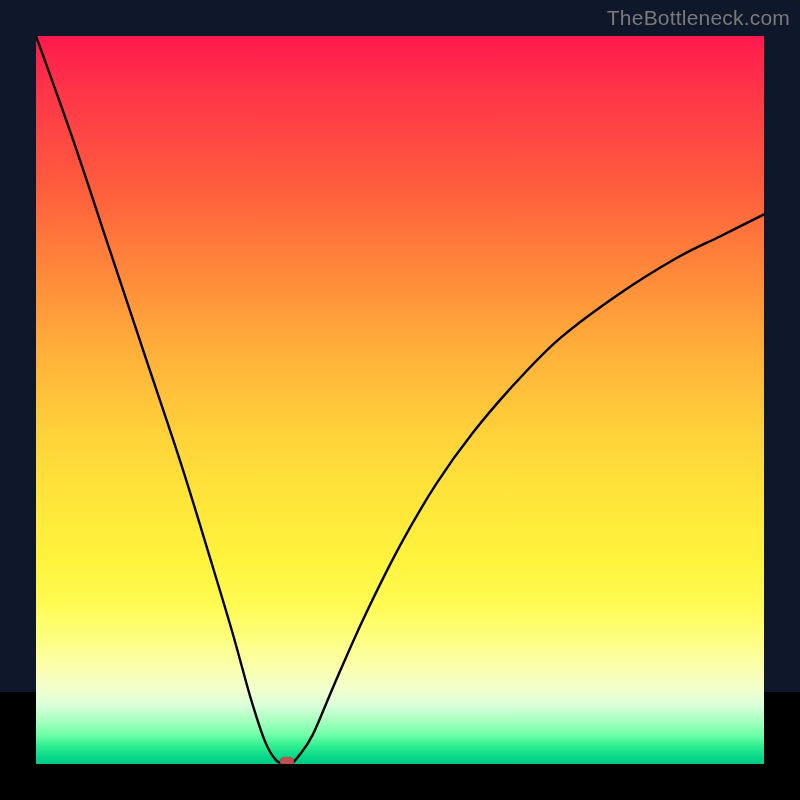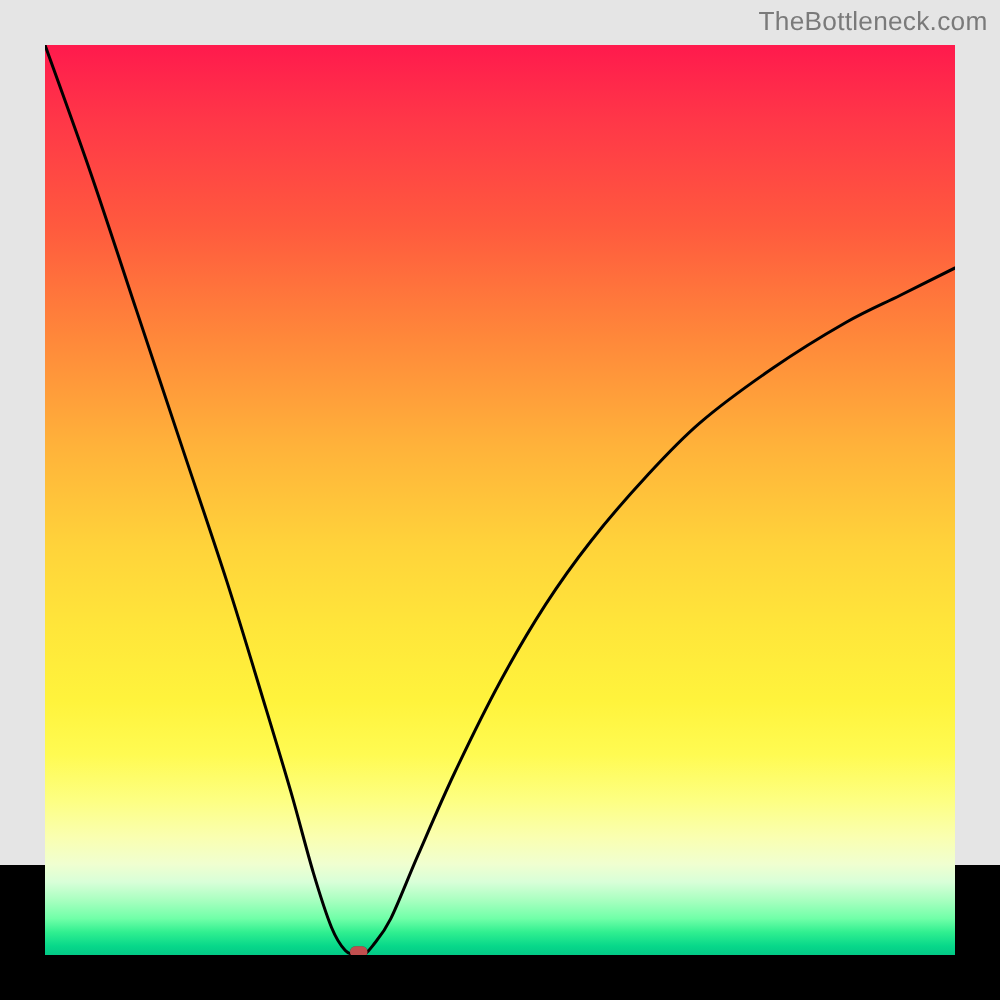--- a/index.html
+++ b/index.html
@@ -10,21 +10,21 @@
     background: #000;
     overflow: hidden;
     font-family: Arial, Helvetica, sans-serif;
   }
   .frame {
     position: absolute;
     top: 0;
     left: 0;
     width: 800px;
     height: 692px;
-    background: #e5e5e5;
+    background: #0f172a;
   }
   .plot-area {
     position: absolute;
     top: 36px;
     left: 36px;
     width: 728px;
     height: 728px;
     overflow: hidden;
   }
   .gradient-bg {

